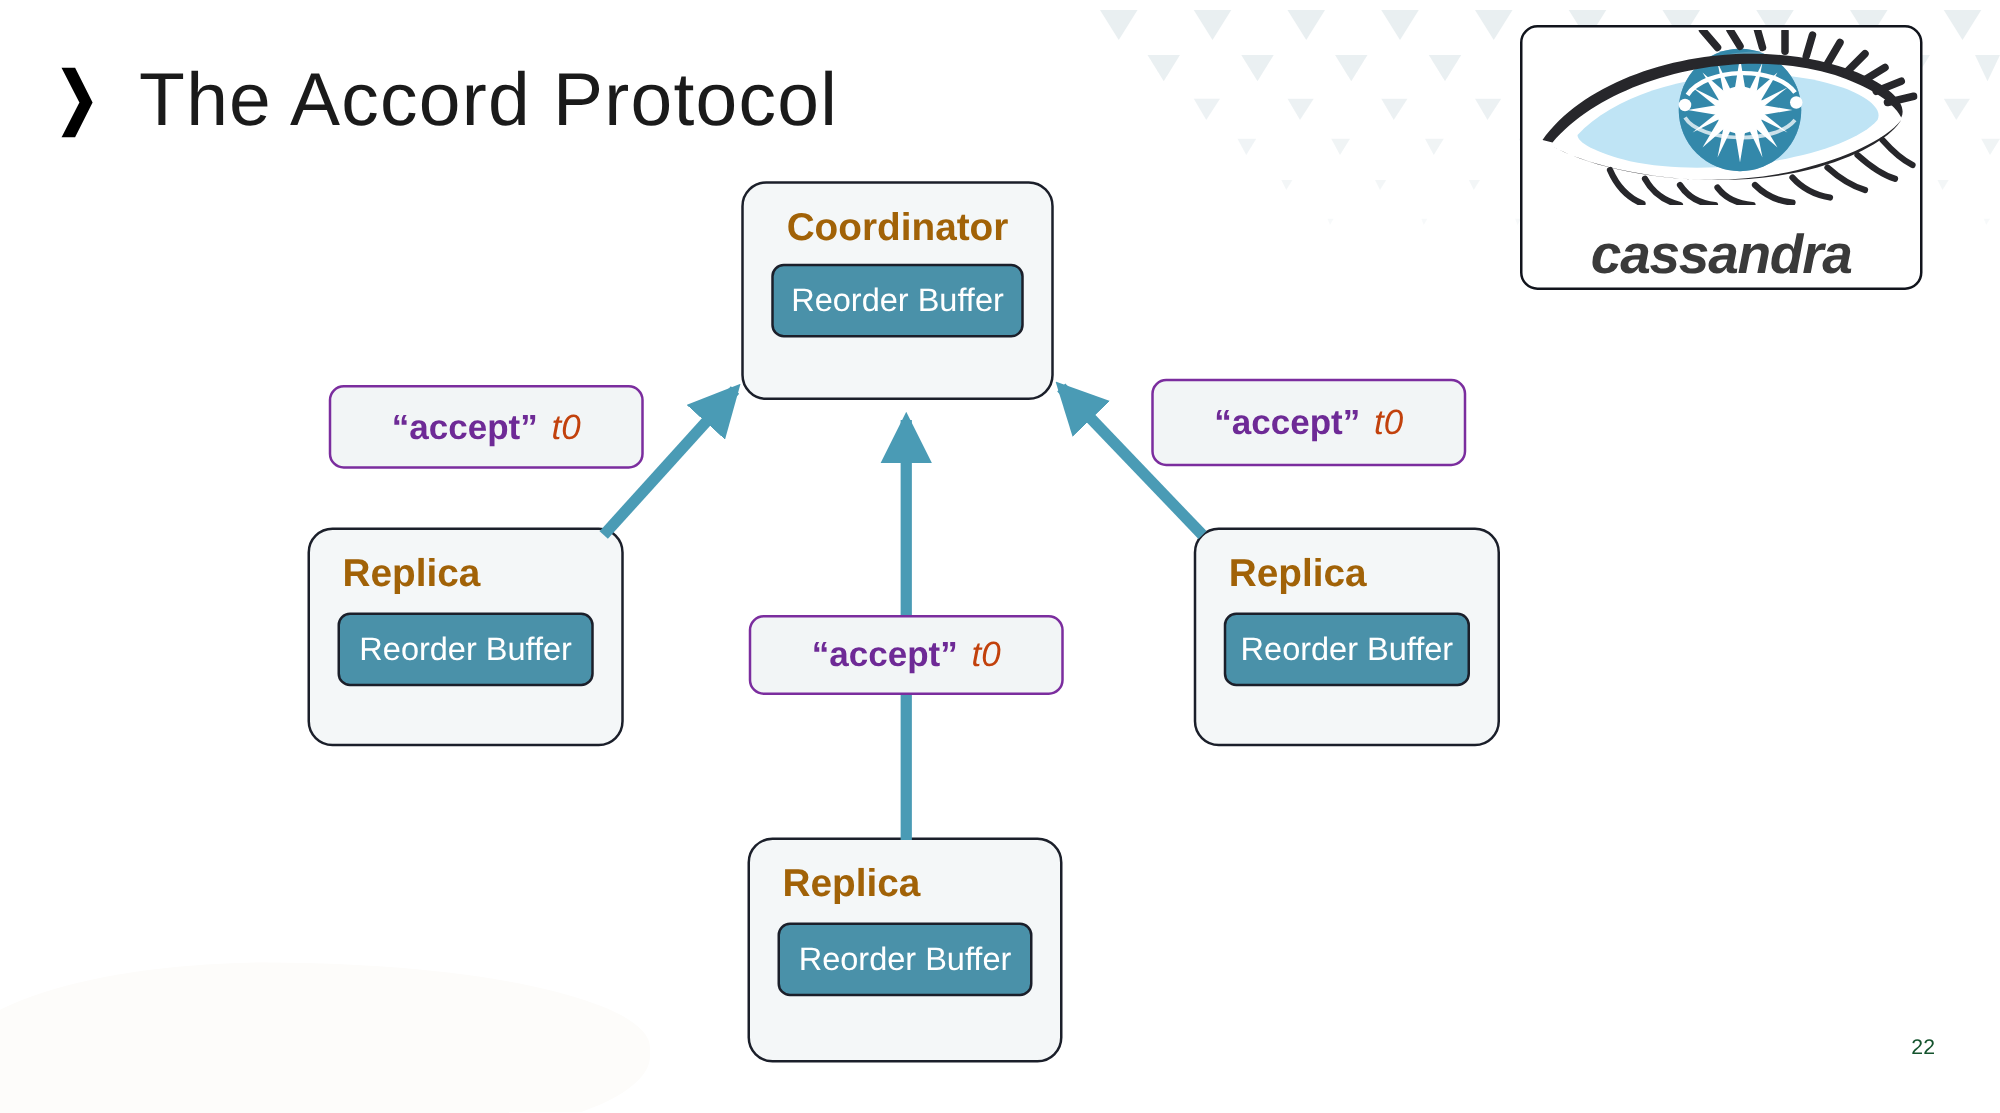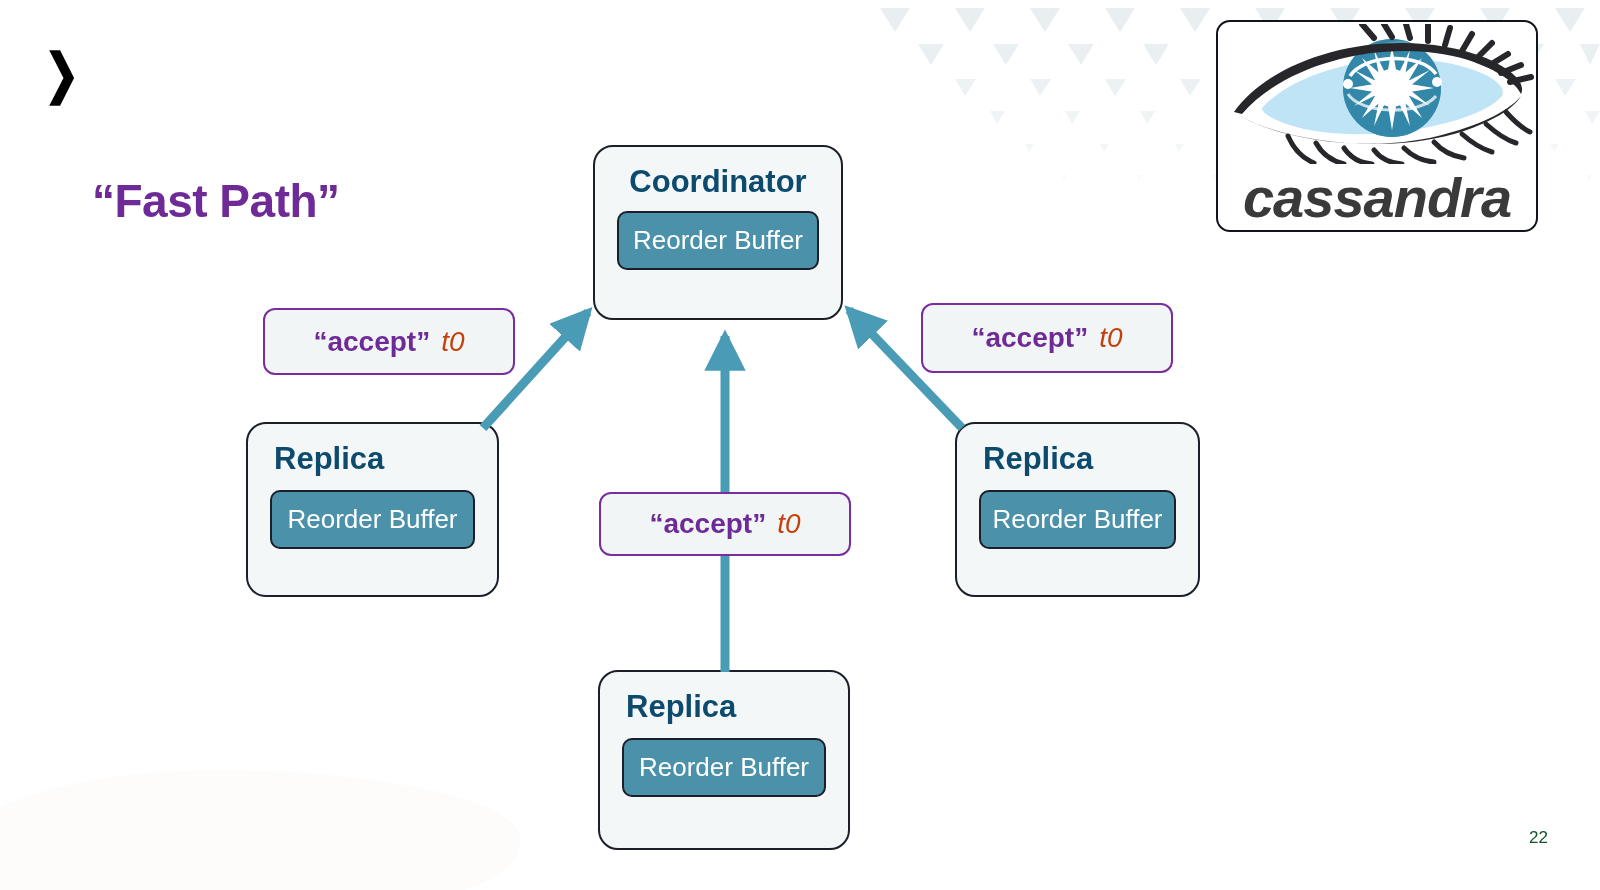--- a/index.html
+++ b/index.html
@@ -83,21 +83,21 @@
     position: absolute;
     background: #f4f7f8;
     border: 2.5px solid #1b1f2a;
     border-radius: 20px;
     box-sizing: border-box;
     padding: 14px 22px 18px 22px;
   }
   .node-title {
     font-size: 31px;
     font-weight: bold;
-    color: #0c4a6e;
+    color: #a16207;
     line-height: 1.1;
     margin: 4px 0 0 4px;
   }
   .buffer {
     margin-top: 14px;
     background: #4a91a9;
     border: 2.5px solid #1b1f2a;
     border-radius: 10px;
     color: #ffffff;
     font-size: 26px;
@@ -194,21 +194,21 @@
     top: 2px;
     width: 310px;
     height: 140px;
   }
   #cassandra-wordmark {
     position: absolute;
     left: 0;
     right: 0;
     bottom: 4px;
     text-align: center;
-    font-size: 56px;
+    font-size: 44px;
     font-style: italic;
     font-weight: bold;
     color: #3a3a3a;
     letter-spacing: -1px;
     line-height: 1;
   }
 
   
   #page-number {
     position: absolute;
@@ -298,23 +298,23 @@
         <polygon points="522,175 527,175 524,180"></polygon>
         <polygon points="597,175 602,175 599,180"></polygon>
         <polygon points="672,175 677,175 674,180"></polygon>
         <polygon points="747,175 752,175 749,180"></polygon>
       </g>
     </g>
   </svg>
 
   <div id="title-row">
     <span id="title-chevron">❯</span>
-  </div>
-
-  <div id="subtitle">“Fast Path”</div>
+    <span id="title-text">The Accord Protocol</span>
+  </div>
+
 
   <svg id="arrows" viewBox="0 0 1600 890" xmlns="http://www.w3.org/2000/svg">
     <defs>
       <marker id="ah" viewBox="0 0 10 10" refX="8.4" refY="5" markerWidth="4.6" markerHeight="4.6" orient="auto-start-reverse">
         <path d="M 0 0 L 10 5 L 0 10 z" fill="#4a9bb5"></path>
       </marker>
     </defs>
 
     <line x1="483" y1="428" x2="588" y2="312" stroke="#4a9bb5" stroke-width="9" stroke-linecap="butt" marker-end="url(#ah)"></line>
 

